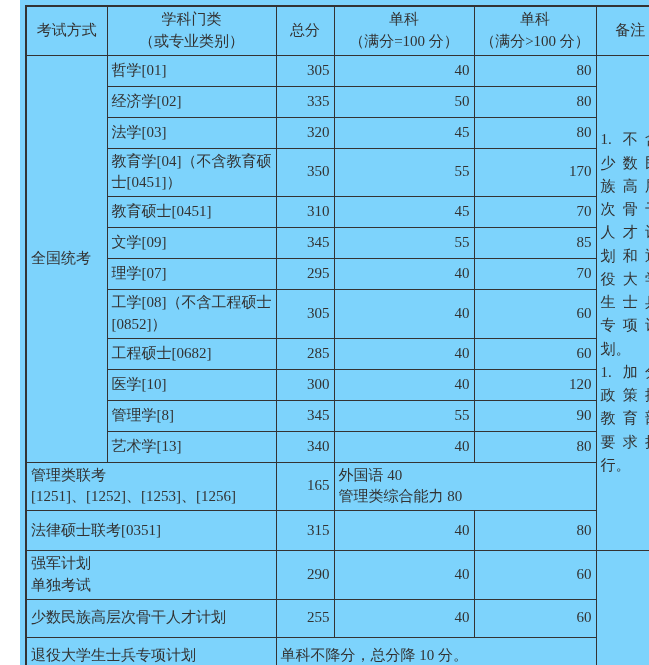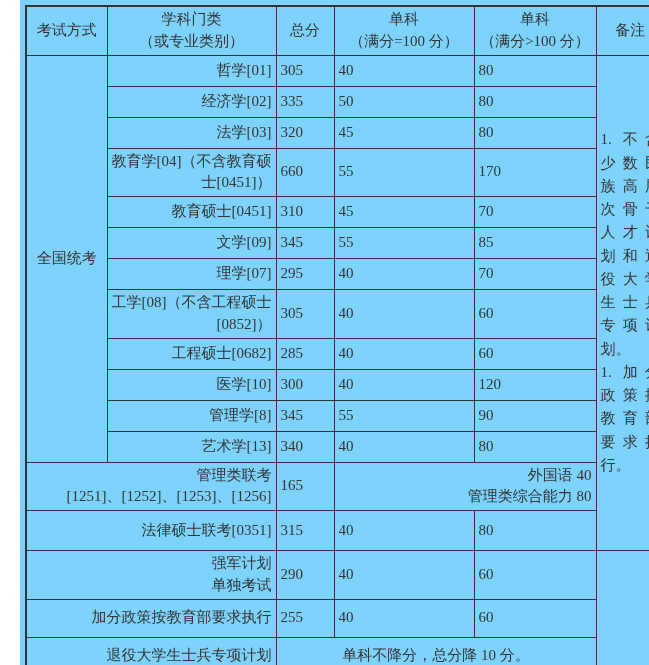--- a/index.html
+++ b/index.html
@@ -30,23 +30,23 @@
     font-weight: normal;
     color: #333333;
     padding: 2px 4px;
     box-sizing: border-box;
     vertical-align: middle;
     line-height: 1.45;
     overflow: hidden;
   }
   th.hdr { text-align: center; }
   .pre { white-space: pre-line; }
-  .center { text-align: center; }
-  .left { text-align: right; padding-left: 7px; }
-  .num { text-align: left; }
+  .center { }
+  .left { text-align: left; padding-left: 7px; }
+  .num { text-align: right; }
   .req { padding-left: 15px; }
   td.remark-cell {
     vertical-align: middle;
     padding: 2px 6px;
     font-size: 14px;
   }
   td.remark-cell .remark-item {
     text-align: justify;
     text-align-last: left;
     line-height: 1.55;
@@ -107,21 +107,21 @@
       <td class="num">80</td>
     </tr>
     <tr class="h-single">
       <td class="left">法学[03]</td>
       <td class="num">320</td>
       <td class="num">45</td>
       <td class="num">80</td>
     </tr>
     <tr class="h-double">
       <td class="left">教育学[04]（不含教育硕士[0451]）</td>
-      <td class="num">660</td>
+      <td class="num">350</td>
       <td class="num">55</td>
       <td class="num">170</td>
     </tr>
     <tr class="h-single">
       <td class="left">教育硕士[0451]</td>
       <td class="num">310</td>
       <td class="num">45</td>
       <td class="num">70</td>
     </tr>
     <tr class="h-single">
@@ -185,21 +185,21 @@
     <tr class="h-mil">
       <td colspan="2" class="left pre">强军计划
 单独考试</td>
       <td class="num">290</td>
       <td class="num">40</td>
       <td class="num">60</td>
       <td rowspan="3"></td>
     </tr>
 
     <tr class="h-min">
-      <td colspan="2" class="left">加分政策按教育部要求执行</td>
+      <td colspan="2" class="left">少数民族高层次骨干人才计划</td>
       <td class="num">255</td>
       <td class="num">40</td>
       <td class="num">60</td>
     </tr>
 
     <tr class="h-vet">
       <td colspan="2" class="left">退役大学生士兵专项计划</td>
       <td colspan="3" class="center">单科不降分，总分降 10 分。</td>
     </tr>
   </tbody>

